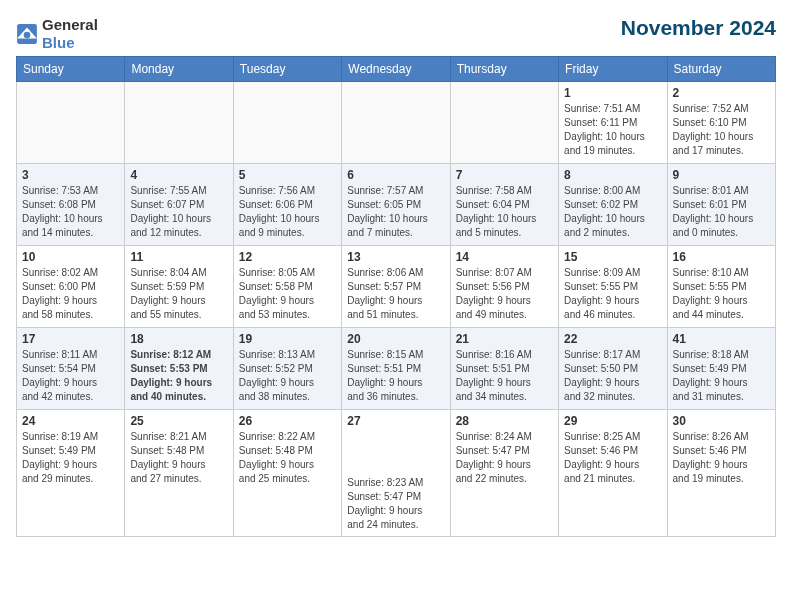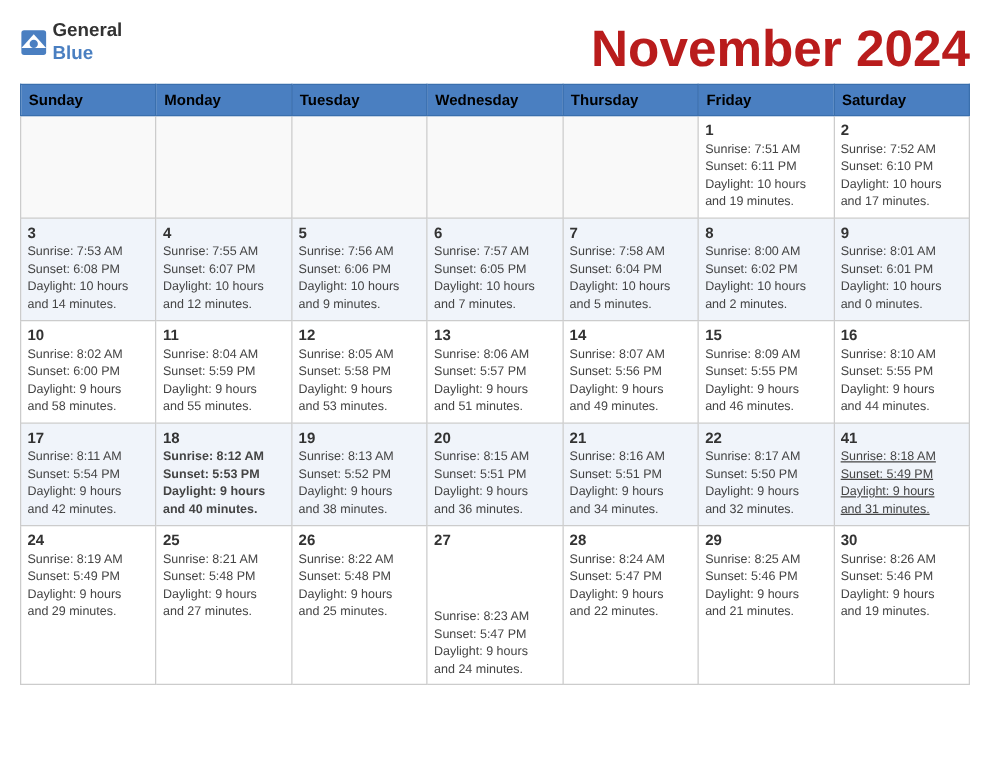--- a/index.html
+++ b/index.html
@@ -22,38 +22,38 @@
       gap: 4px;
     }
     .logo-icon {
       width: 22px;
       height: 22px;
     }
     .title-area {
       text-align: right;
     }
     .month-title {
-      font-size: 41px;
+      font-size: 21px;
       font-weight: bold;
-      color: #b91c1c;
+      color: #0c4a6e;
     }
     .location-title {
       font-size: 14px;
       color: #555;
     }
     .calendar {
       width: 100%;
       border-collapse: collapse;
       margin-top: 4px;
     }
     .calendar th {
       background: #4a7fc1;
-      color: #000000;
+      color: #ffffff;
       font-size: 12px;
-      font-weight: bold;
+      font-weight: normal;
       padding: 5px 6px;
       text-align: left;
       border: 1px solid #3a6fad;
     }
     .calendar td {
       border: 1px solid #ccc;
       vertical-align: top;
       padding: 4px 5px;
       font-size: 10.5px;
       color: #333;
@@ -275,21 +275,21 @@
         </td>
         <td class="alt-row">
           <span class="day-number">22</span>
           <div class="day-info" style="white-space: pre-line;">Sunrise: 8:17 AM
 Sunset: 5:50 PM
 Daylight: 9 hours
 and 32 minutes.</div>
         </td>
         <td class="alt-row">
           <span class="day-number">41</span>
-          <div class="day-info" style="white-space: pre-line; text-decoration: underline;">Sunrise: 8:18 AM
+          <div class="day-info" style="white-space: pre-line;">Sunrise: 8:18 AM
 Sunset: 5:49 PM
 Daylight: 9 hours
 and 31 minutes.</div>
         </td>
       </tr>
       <tr>
         <td>
           <span class="day-number">24</span>
           <div class="day-info" style="white-space: pre-line;">Sunrise: 8:19 AM
 Sunset: 5:49 PM

